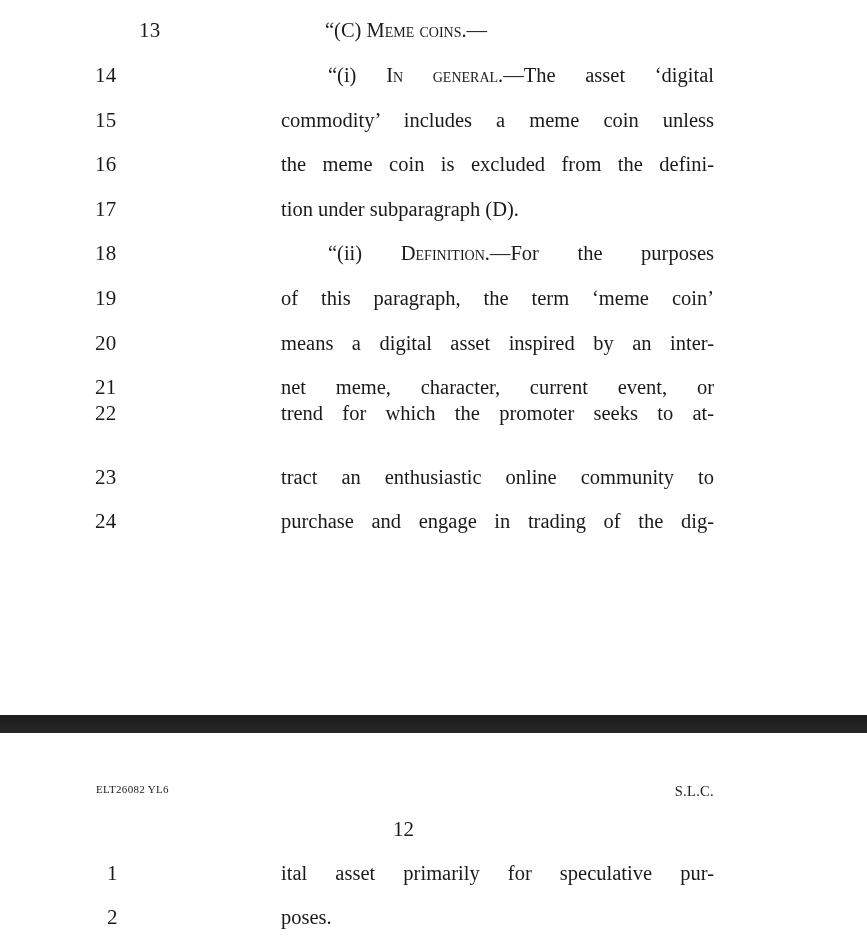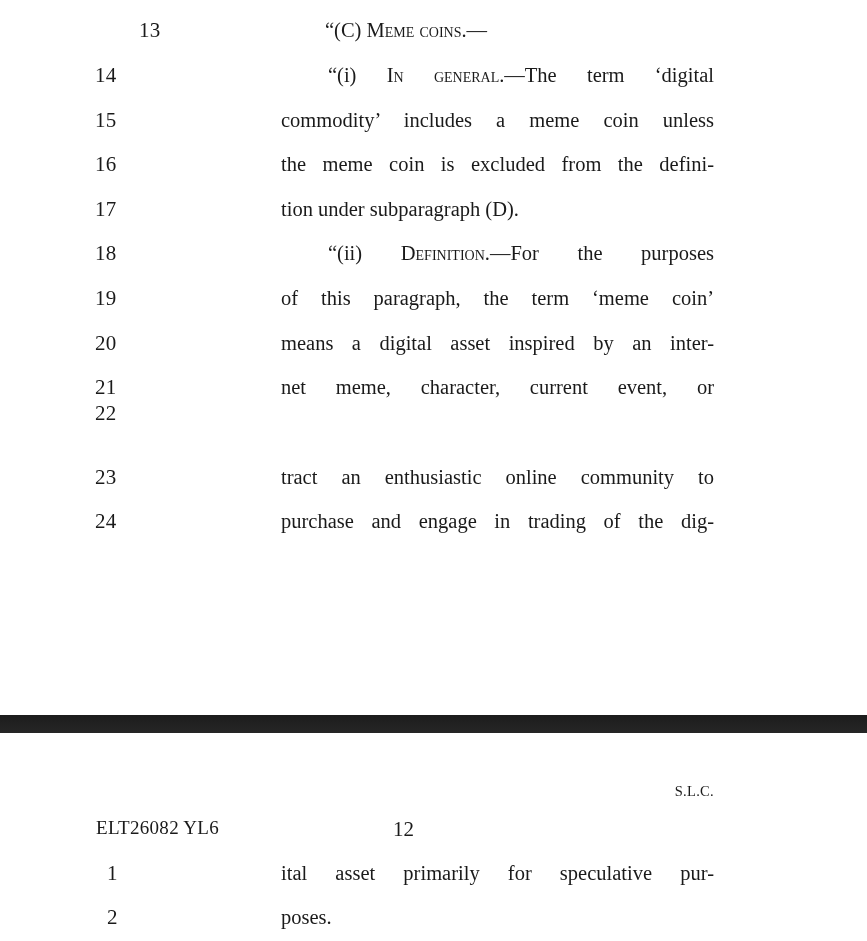--- a/index.html
+++ b/index.html
@@ -57,23 +57,22 @@
       text-align: justify;
       text-align-last: justify;
       white-space: normal;
     }
     .ltext.indent { left: 328px; width: 386px; }
     .sc { font-variant: small-caps; }
     .header-left {
       position: absolute;
       left: 96px;
       top: 783px;
-      font-size: 19px;
+      font-size: 11px;
       letter-spacing: 0.3px;
-      margin-top: 34px;
     }
     .header-right {
       position: absolute;
       right: 153px;
       top: 783px;
       font-size: 14.5px;
       letter-spacing: 0.3px;
     }
     .page-number {
       position: absolute;
@@ -87,21 +86,21 @@
 
 <div class="page page-top">
 
   <div class="line" style="top:15px;margin-left:44px;">
     <span class="lnum two">13</span>
     <span class="ltext"><span>“(C) </span><span class="sc">Meme coins</span><span>.—</span></span>
   </div>
 
   <div class="line" style="top:60px;">
     <span class="lnum two">14</span>
-    <span class="ltext indent justify"><span>“(i) </span><span class="sc">In general</span><span>.—The term ‘digital</span></span>
+    <span class="ltext indent justify"><span>“(i) </span><span class="sc">In general</span><span>.—The asset ‘digital</span></span>
   </div>
 
   <div class="line" style="top:105px;">
     <span class="lnum two">15</span>
     <span class="ltext justify">commodity’ includes a meme coin unless</span>
   </div>
 
   <div class="line" style="top:149px;">
     <span class="lnum two">16</span>
     <span class="ltext justify">the meme coin is excluded from the defini-</span>
@@ -127,20 +126,21 @@
     <span class="ltext justify">means a digital asset inspired by an inter-</span>
   </div>
 
   <div class="line" style="top:372px;">
     <span class="lnum two">21</span>
     <span class="ltext justify">net meme, character, current event, or</span>
   </div>
 
   <div class="line" style="top:398px;">
     <span class="lnum two">22</span>
+    <span class="ltext justify">trend for which the promoter seeks to at-</span>
   </div>
 
   <div class="line" style="top:462px;">
     <span class="lnum two">23</span>
     <span class="ltext justify">tract an enthusiastic online community to</span>
   </div>
 
   <div class="line" style="top:506px;">
     <span class="lnum two">24</span>
     <span class="ltext justify">purchase and engage in trading of the dig-</span>

